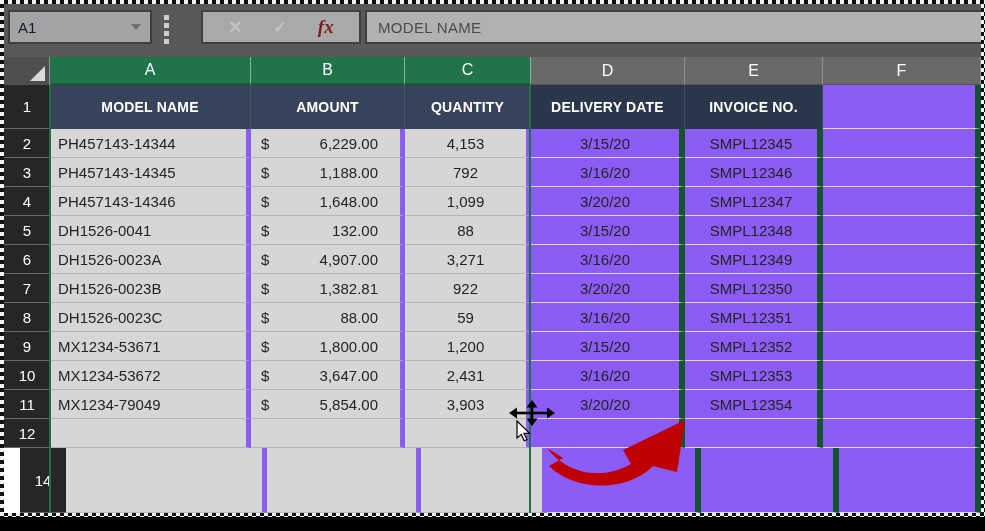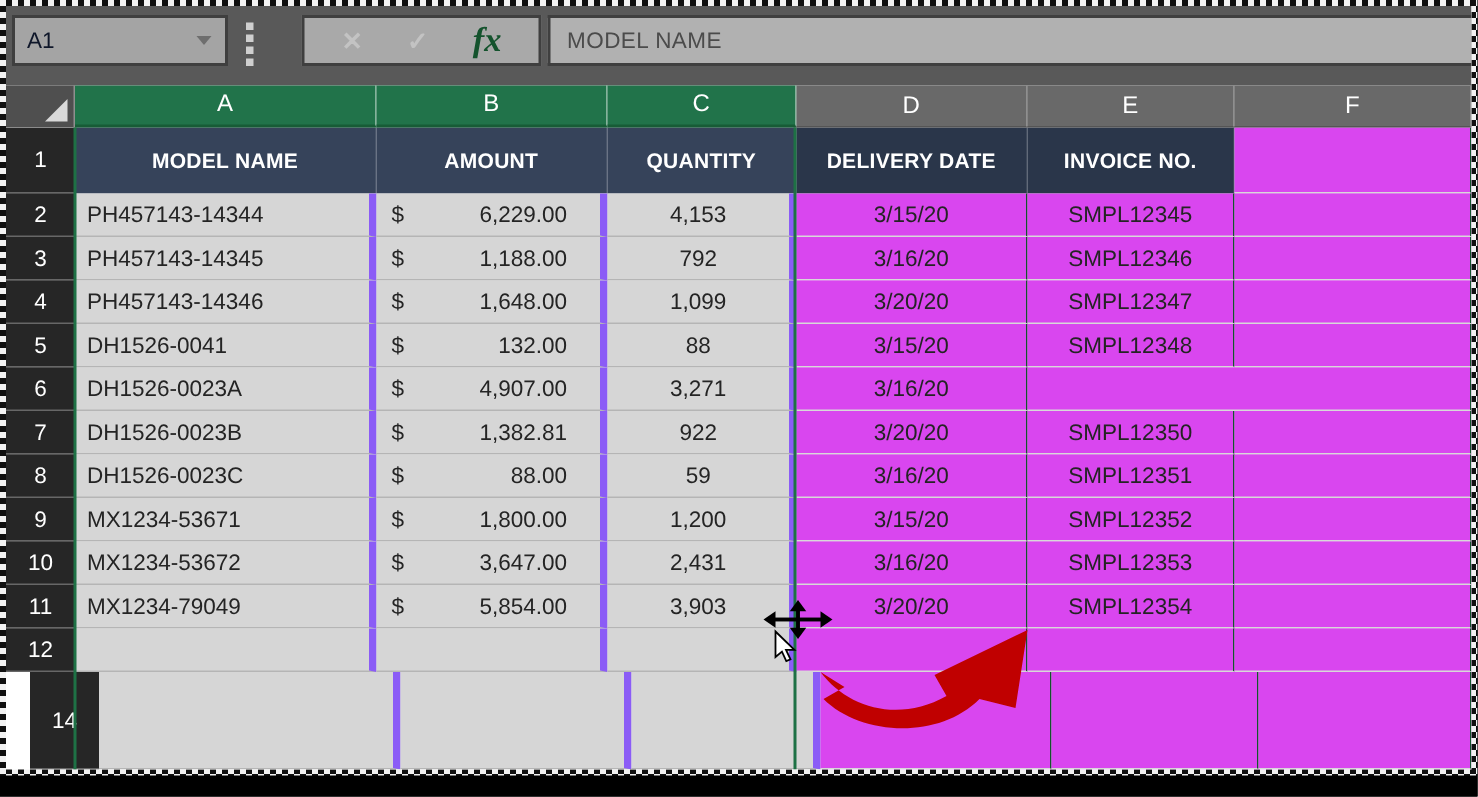--- a/index.html
+++ b/index.html
@@ -16,21 +16,21 @@
   .name-box { position:absolute; left:4px; top:6px; width:144px; height:34px; background:#a4a4a4;
               border:2px solid #3f3f3f; display:flex; align-items:center; }
   .nb-text { padding-left:8px; font-size:15px; color:#0f172a; flex:1; }
   .nb-arrow { width:0; height:0; border-left:5px solid transparent; border-right:5px solid transparent;
               border-top:6px solid #6e6e6e; margin-right:9px; }
   .grip { position:absolute; left:160px; top:11px; display:flex; flex-direction:column; gap:3px; }
   .grip i { display:block; width:5px; height:5px; background:#cfcfcf; }
   .fx-box { position:absolute; left:197px; top:6px; width:160px; height:34px; background:#a9a9a9;
             border:2px solid #3f3f3f; display:flex; align-items:center; justify-content:space-around; padding:0 10px; }
   .btn-x, .btn-check { color:#c3c3c3; font-size:17px; font-weight:bold; }
-  .btn-fx { color:#14532d; font-size:23px; font-style:italic; font-family:"Liberation Serif", serif; font-weight:bold; }
+  .btn-fx { color:#7f1d1d; font-size:19px; font-style:italic; font-family:"Liberation Serif", serif; font-weight:bold; }
   .formula { position:absolute; left:361px; top:6px; right:0; height:34px; background:#b1b1b1;
              border:2px solid #3f3f3f; border-right:none; display:flex; align-items:center; }
   .formula span { padding-left:11px; font-size:15px; color:#4b4b4b; letter-spacing:.3px; }
 
   
   .grid { position:relative; }
   .colhead-row { display:flex; height:28px; }
   .corner { width:46px; background:#4f4f4f; position:relative; border-right:1px solid #8f8f8f; }
   .corner .tri { position:absolute; right:4px; bottom:4px; width:0; height:0;
                  border-left:15px solid transparent; border-bottom:15px solid #d9d9d9; }
@@ -44,21 +44,21 @@
   .row.r1 { height:44px; }
   .row.data, .row.empty { height:29px; }
   .row.last { flex:1;padding-left:16px; }
   .rh { width:46px; background:#262626; color:#fff; font-size:15px; display:flex; align-items:center;
         justify-content:center; border-bottom:1px solid #676767; }
   .cell { display:flex; align-items:center; font-size:15px; color:#242424; overflow:hidden; white-space:nowrap; }
   .cell.navy { background:#2a364a; color:#fff; font-weight:bold; font-size:14px; justify-content:center;
                border-right:1px solid rgba(255,255,255,.10); letter-spacing:.2px; }
   .cell.navy.selhdr { background:#36435a; }
   .cell.gray { background:#d6d6d6; border-right:5px solid #8b5cf6; border-bottom:1px solid #b5b5b5; }
-  .cell.white { background:#d946ef; border-right:1px solid #14532d; border-bottom:1px solid #d8d8d8; }
+  .cell.white { background:#8b5cf6; border-right:6px solid #14532d; border-bottom:1px solid #d8d8d8; }
   .al { justify-content:flex-start; padding-left:8px; }
   .ac { justify-content:center; }
   .money { justify-content:space-between; }
   .money .cur { padding-left:10px; }
   .money .amt { padding-right:22px; }
 
   .sel-line { position:absolute; width:2px; background:#1E7145; top:28px; bottom:0; }
   .sel-line.left { left:45px; }
   .sel-line.right { left:525px; }
 
@@ -172,20 +172,21 @@
 
        <div class="row data">
          <div class="rh">6</div>
          <div class="cell gray al w-a">DH1526-0023A</div>
          <div class="cell gray money w-b">
                 <span class="cur">$</span>
                 <span class="amt">4,907.00</span>
               </div>
          <div class="cell gray ac w-c">3,271</div>
          <div class="cell white ac w-d">3/16/20</div>
+         <div class="cell white ac w-e">SMPL12349</div>
          <div class="cell white w-f"></div>
        </div>
 
        <div class="row data">
          <div class="rh">7</div>
          <div class="cell gray al w-a">DH1526-0023B</div>
          <div class="cell gray money w-b">
                 <span class="cur">$</span>
                 <span class="amt">1,382.81</span>
               </div>

